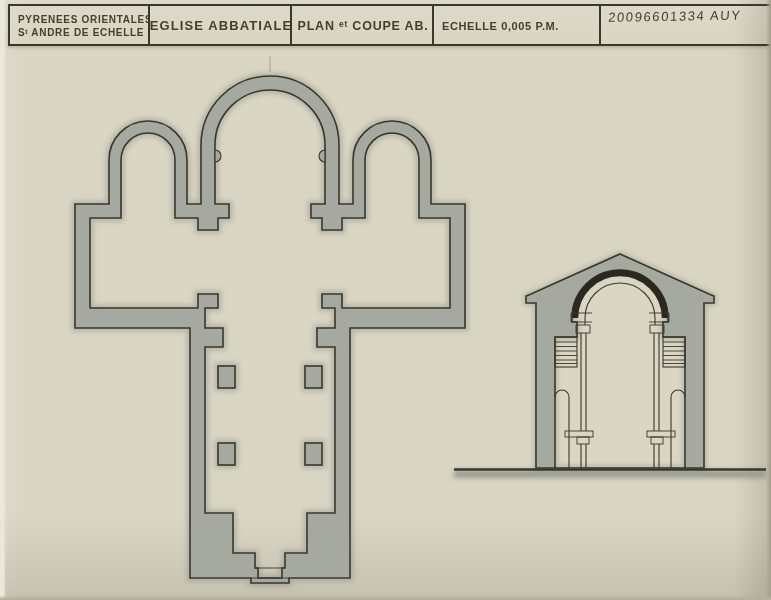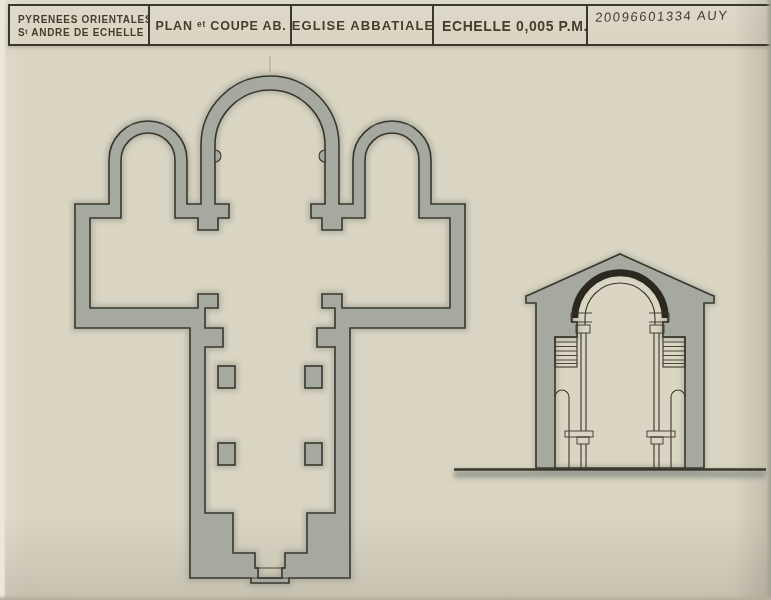--- a/index.html
+++ b/index.html
@@ -37,21 +37,21 @@
   .cell{
     box-sizing:border-box;
     border-right:2px solid var(--c-ink,#3a372c);
     display:flex;flex-direction:column;justify-content:center;
     padding:1px 6px 0 8px;
     white-space:nowrap;overflow:hidden;
   }
   .c1{width:140px;font-size:10px;line-height:13px;letter-spacing:.7px;font-weight:bold;}
   .c2{width:142px;font-size:13px;letter-spacing:1.1px;font-weight:bold;align-items:center;}
   .c3{width:142px;font-size:12.5px;letter-spacing:.8px;font-weight:bold;align-items:center;}
-  .c4{width:154px;font-size:14px;letter-spacing:.6px;font-weight:bold;align-items:flex-start;}
+  .c4{width:167px;font-size:11px;letter-spacing:.6px;font-weight:bold;align-items:flex-start;}
   .c5{flex:1;border-right:none;font-size:13px;letter-spacing:1.6px;font-weight:normal;
       justify-content:flex-start;padding-top:4px;
       transform:skewX(-5deg) rotate(-1deg);transform-origin:left top;}
 
   svg{position:absolute;left:0;top:0;}
   .wall{fill:var(--c-wall-fill,#a5a9a0);stroke:var(--c-ink,#3a372c);stroke-width:1.6;}
   .halo{fill:var(--c-wall-halo,#8f948a);stroke:var(--c-wall-halo,#8f948a);stroke-width:7;opacity:.5;}
   .ln{fill:none;stroke:var(--c-ink,#3a372c);stroke-width:1.1;}
   .thin{fill:none;stroke:var(--c-ink,#3a372c);stroke-width:.9;}
   .arch{fill:none;stroke:var(--c-arch-black,#2b2820);stroke-width:6.5;}
@@ -59,25 +59,25 @@
 </head>
 <body>
 
 <div class="sheet">
 
   <div class="titlebar">
     <div class="cell c1">
       <div>PYRENEES ORIENTALES</div>
       <div>Sᵗ ANDRE DE ECHELLE</div>
     </div>
+    <div class="cell c2">
+      <span>EGLISE ABBATIALE</span>
+    </div>
     <div class="cell c3">
       <span>PLAN ᵉᵗ COUPE AB.</span>
-    </div>
-    <div class="cell c2">
-      <span>EGLISE ABBATIALE</span>
     </div>
     <div class="cell c4">
       <span>ECHELLE 0,005 P.M.</span>
     </div>
     <div class="cell c5">
       <span>20096601334 AUY</span>
     </div>
   </div>
 
   <svg width="771" height="600" viewBox="0 0 771 600">

